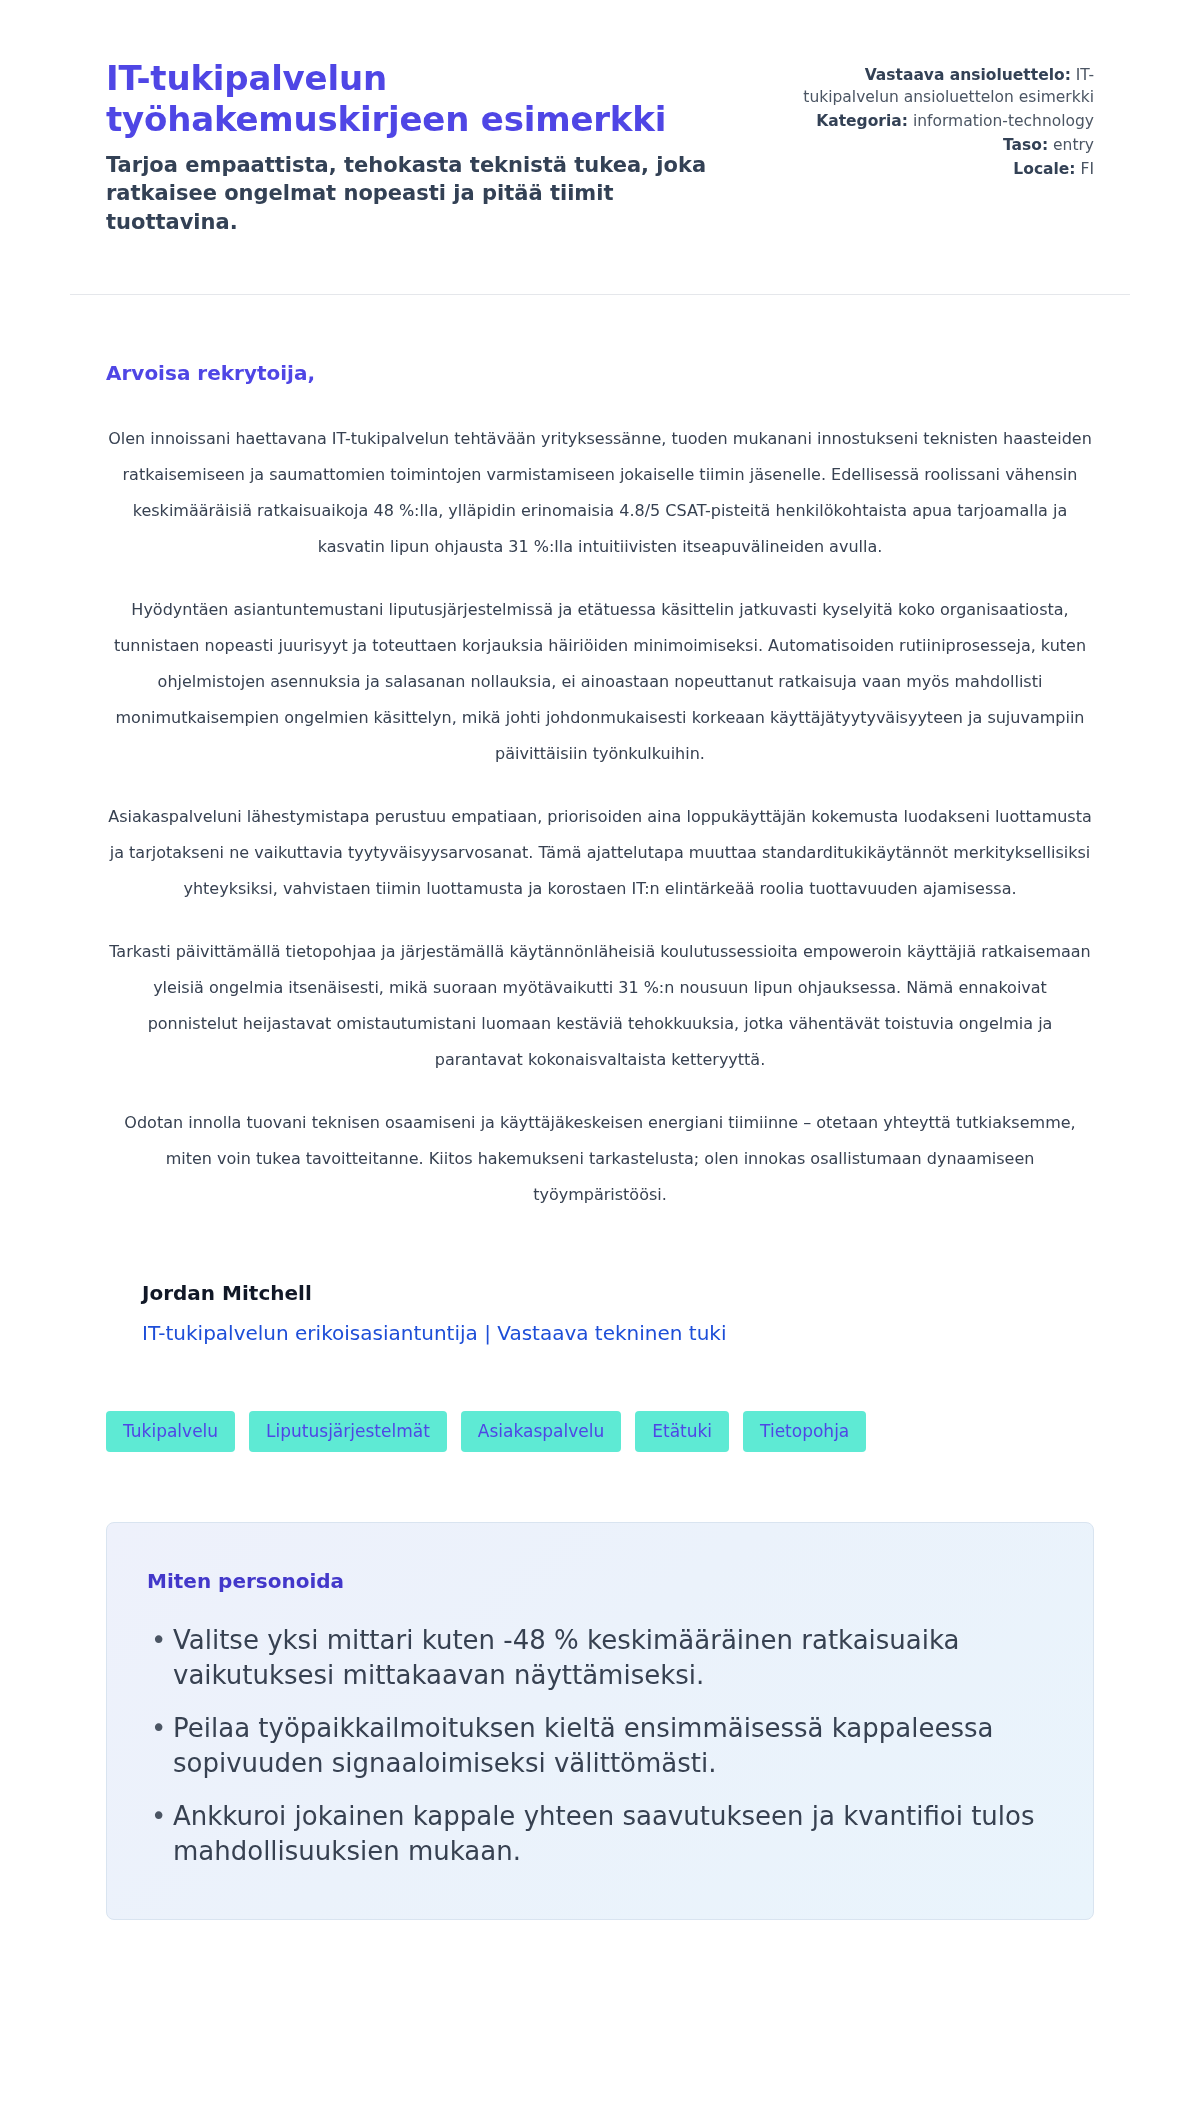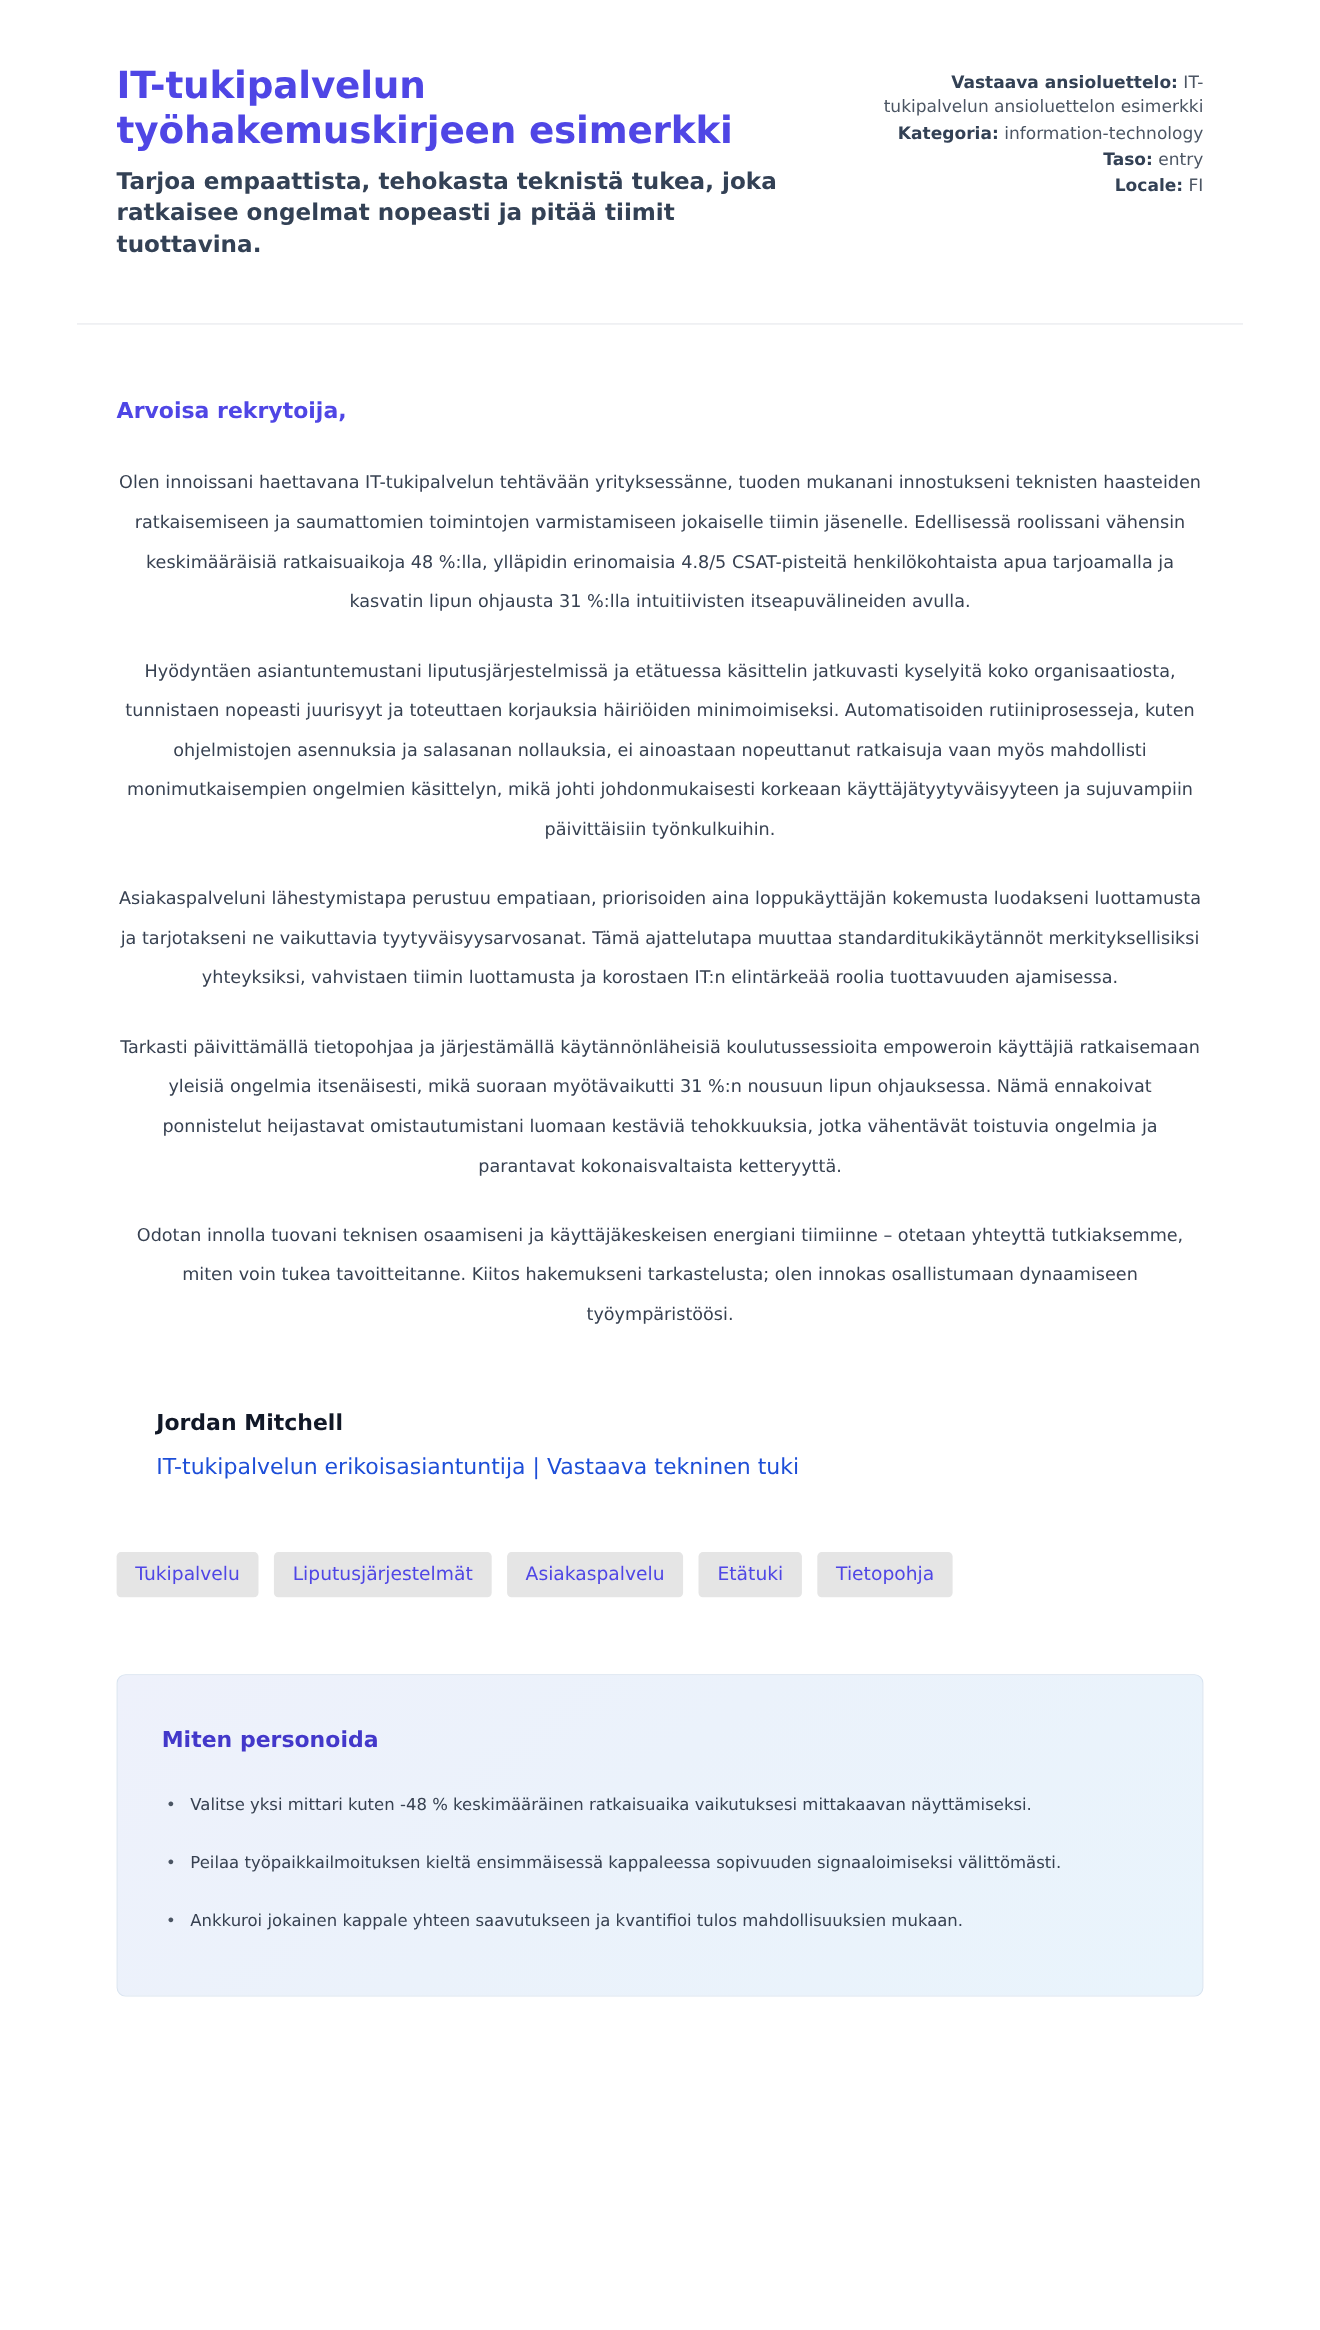--- a/index.html
+++ b/index.html
@@ -78,21 +78,21 @@
   .signature-title {
     margin-top: 16px;
     font-size: 20px;
     color: #1d4ed8;
   }
 
   
   .tags { margin-top: 66px; display: flex; flex-wrap: wrap; gap: 14px; }
   .tag {
     display: inline-block;
-    background: #e5e5e5;
+    background: #5eead4;
     color: #4f46e5;
     font-size: 17px;
     line-height: 1;
     padding: 12px 17px;
     border-radius: 4px;
     cursor: default;
   }
 
   
   .tips {
@@ -105,21 +105,21 @@
   .tips-heading {
     font-size: 20px;
     font-weight: bold;
     color: #4338ca;
     margin-bottom: 30px;
   }
   .tips-list { list-style: none; }
   .tips-list li {
     position: relative;
     padding-left: 26px;
-    font-size: 15px;
+    font-size: 26px;
     line-height: 35px;
     color: #374151;
     margin-bottom: 18px;
   }
   .tips-list li::before {
     content: "•";
     position: absolute;
     left: 4px;
     top: 0;
     color: #4b5563;

